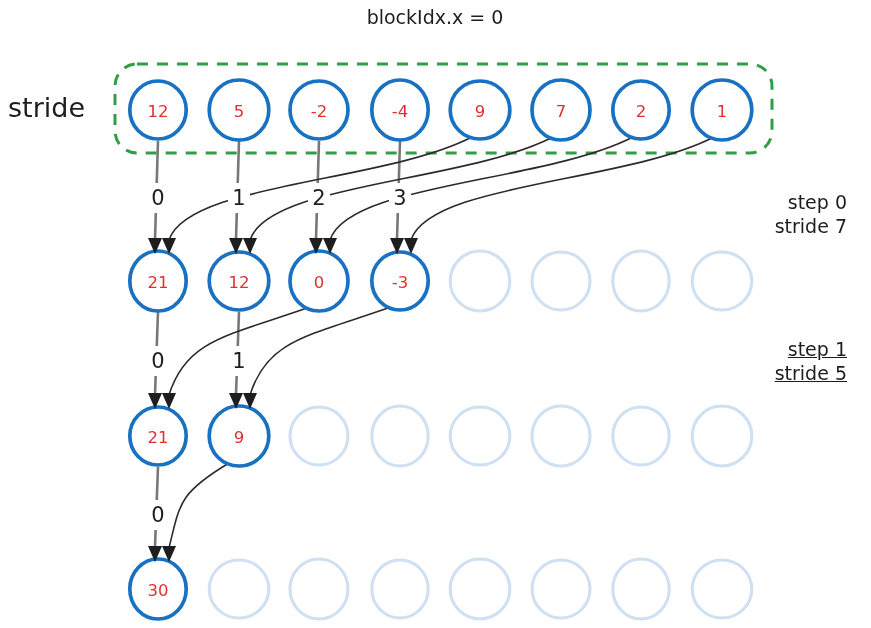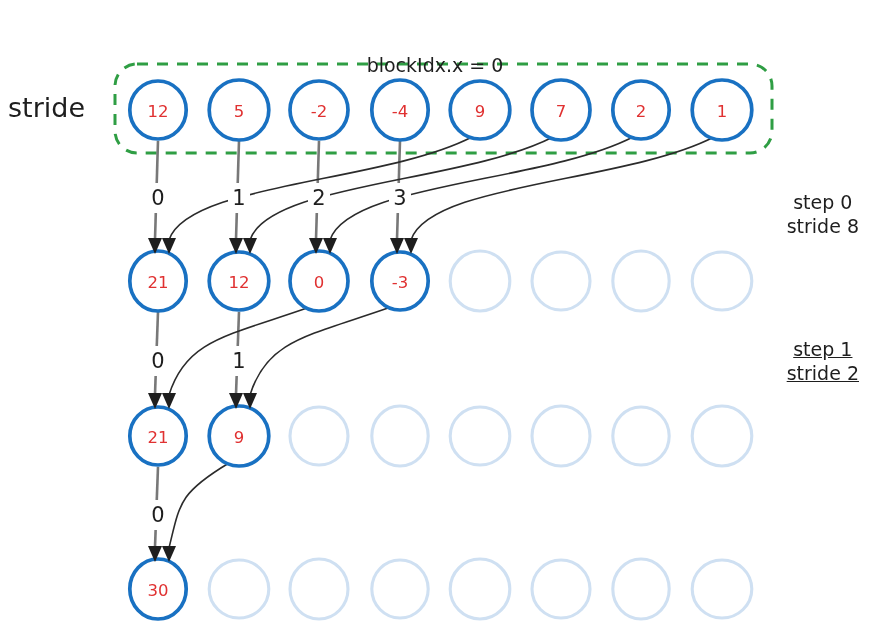--- a/index.html
+++ b/index.html
@@ -3,27 +3,27 @@
 <meta charset="utf-8">
 <style>
   html,body{margin:0;padding:0;background:#ffffff;}
   .stage{
     position:relative;width:871px;height:628px;background:#ffffff;overflow:hidden;
     font-family:"DejaVu Sans", sans-serif;color:#1e1e1e;
   }
   .stage svg{position:absolute;left:0;top:0;}
   .kernel-params{
     position:absolute;left:435px;top:4px;transform:translateX(-50%);
-    text-align:right;font-size:19px;line-height:27px;white-space:nowrap;margin-top:48px;
+    text-align:right;font-size:19px;line-height:27px;white-space:nowrap;
   }
   .buffer-label{
     position:absolute;left:8px;top:92px;font-size:27px;
   }
   .step-block{
-    position:absolute;right:12px;text-align:center;font-size:19px;line-height:24px;white-space:nowrap;
+    position:absolute;right:24px;text-align:right;font-size:19px;line-height:24px;white-space:nowrap;
   }
   .step-block.s0{top:190px;}
   .step-block.s1{top:337px;text-decoration:underline;}
   .step-block.s2{top:495px;}
 </style>
 </head>
 <body>
 
 <div class="stage">
 
@@ -129,20 +129,20 @@
     </svg>
 
   <div class="kernel-params">
     <div>blockIdx.x = 0</div>
   </div>
 
   <div class="buffer-label">stride</div>
 
   <div class="step-block s0">
     <div>step 0</div>
-    <div>stride 8</div>
+    <div>stride 7</div>
   </div>
   <div class="step-block s1">
     <div>step 1</div>
-    <div>stride 2</div>
+    <div>stride 5</div>
   </div>
 
 </div>
 
 </body></html>

